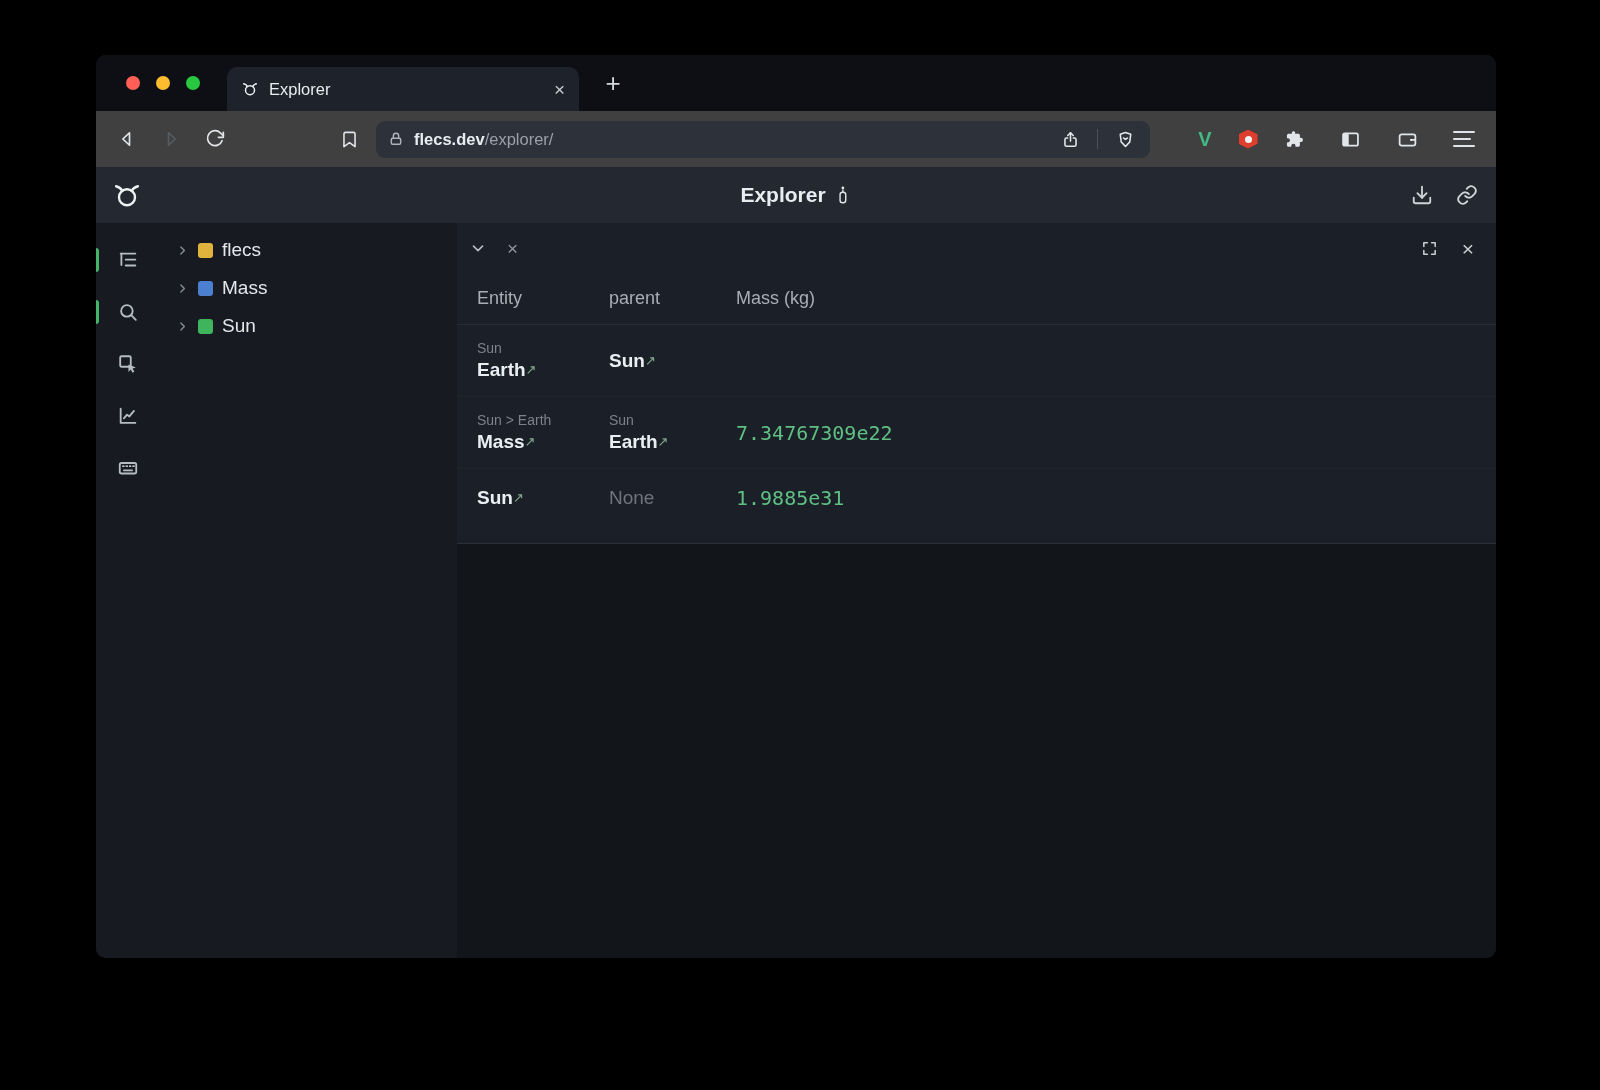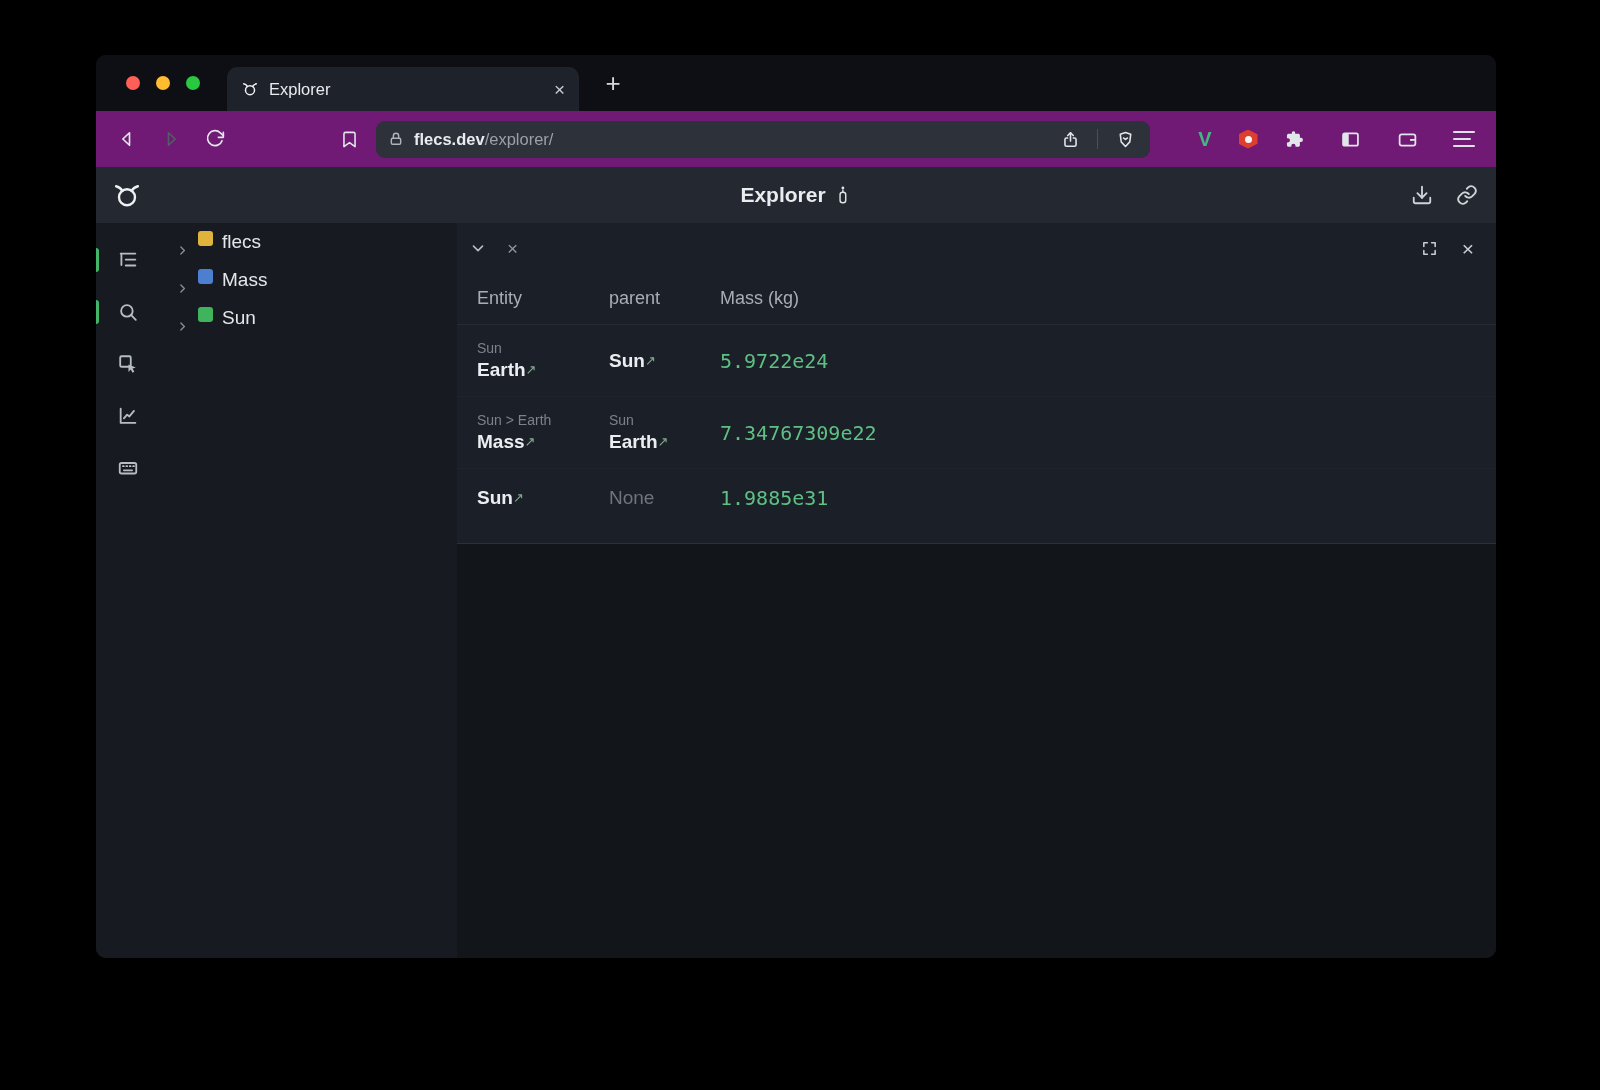--- a/index.html
+++ b/index.html
@@ -19,21 +19,21 @@
   .tab { align-self:flex-end; margin-left:27px; width:352px; height:44px;
          background:#1e222a; border-radius:10px 10px 0 0; display:flex; align-items:center;
          padding:0 14px; gap:10px; color:#e8ebee; }
   .tab-title { font-size:16.5px; flex:1; }
   .tab-close { color:#c6cbd1; font-size:19px; line-height:1; cursor:default; }
   .newtab { margin-left:16px; width:36px; height:36px; display:grid; place-items:center;
             color:#d3d7dc; font-size:26px; font-weight:300; }
   .favicon svg, .applogo svg { display:block; }
 
   
-  .toolbar { height:56px; background:#701a75; display:flex; align-items:center; padding:0 15px 0 14px; }
+  .toolbar { height:56px; background:#404040; display:flex; align-items:center; padding:0 15px 0 14px; }
   .tbtn { width:34px; height:34px; display:grid; place-items:center; color:#e2e5e9; flex:none; }
   .tbtn + .tbtn { margin-left:10px; }
   .tbtn.disabled { color:#565c64; }
   .home-gap { width:100px; flex:none; }
   .urlbar { flex:1; height:37px; background:#2c313a; border-radius:9px; display:flex;
             align-items:center; padding:0 12px; margin-left:10px; margin-right:40px; }
   .lock { color:#aeb4bb; margin-right:10px; display:grid; place-items:center; }
   .url-text { font-size:16.5px; white-space:nowrap; }
   .url-text .host { color:#e9ecef; font-weight:600; }
   .url-text .path { color:#9aa1a9; }
@@ -63,42 +63,42 @@
   
   .content { position:absolute; top:168px; left:0; right:0; bottom:0; display:flex; background:#12151a; }
 
   .rail { width:64px; background:#171a20; position:relative; display:flex; flex-direction:column;
           align-items:center; padding-top:15px; gap:8px; flex:none; }
   .rail-btn { width:44px; height:44px; display:grid; place-items:center; color:#b7bdc4; }
   .active-bar { position:absolute; left:0; width:3px; height:24px; border-radius:0 3px 3px 0; background:#43b468; }
   .active-bar.b1 { top:25px; } .active-bar.b2 { top:77px; }
 
   .treepanel { width:297px; background:#171a20; padding-top:8px; flex:none; }
-  .tree-item { height:38px; display:flex; padding-left:16px; gap:9px;
+  .tree-item { height:38px; display:flex; align-items:center; padding-left:16px; gap:9px;
                color:#e4e7ea; font-size:19px; }
   .tree-chevron { color:#878e96; display:grid; place-items:center; }
   .tree-square { width:15px; height:15px; border-radius:3px; flex:none; }
 
   .main { flex:1; display:flex; flex-direction:column; background:#12151a; }
   .querypanel { background:#1b1f27; border-bottom:1px solid #2b3039; padding-bottom:16px; }
   .qheader { height:50px; display:flex; align-items:center; padding:0 16px 0 12px; }
   .qchevron { color:#b4bac1; display:grid; place-items:center; margin-right:8px; }
   .qcode { font-family:"DejaVu Sans Mono", monospace; font-size:20px; letter-spacing:0; white-space:pre; }
   .qcode .ident { color:#e2e6ea; font-weight:700; }
   .qcode .code  { color:#57ba7e; }
   .qclear { color:#8d949c; font-size:19px; margin-left:12px; line-height:1; }
   .qactions { margin-left:auto; display:flex; align-items:center; gap:15px; color:#c9ced4; }
   .qbtn { width:24px; height:24px; display:grid; place-items:center; }
   .qclose { font-size:21px; line-height:1; color:#c9ced4; }
 
   .thead { display:flex; align-items:center; height:52px; padding-left:20px;
            border-bottom:1px solid #272c34; color:#a7aeb5; font-size:18px;justify-content:flex-end; }
   .col-entity { width:132px; flex:none; }
   .col-parent { width:111px; flex:none; }
-  .col-mass { flex:1; }
+  .col-mass { flex:1;margin-left:16px; }
 
   .trow { display:flex; align-items:center; padding-left:20px; border-bottom:1px solid #1f242b; }
   .trow:last-child { border-bottom:none; }
   .trow.tall { height:72px; } .trow.short { height:58px; }
   .cell-stack { display:flex; flex-direction:column; justify-content:center; gap:3px; }
   .epath { font-size:14px; color:#7b828b; }
   .ename { font-size:19px; font-weight:600; color:#ebeef1; display:inline-flex; align-items:baseline; }
   .arrow { font-size:13px; color:#82a98f; font-weight:400; position:relative; top:-2px; }
   .none-val { font-size:19px; color:#6e757e; }
   .mass { font-family:"DejaVu Sans Mono", monospace; font-size:20px; color:#5fc084; }
@@ -356,21 +356,20 @@
                   <span>Earth</span>
                   <span class="arrow">↗</span>
                 </span>
             </div>
             <div class="col-parent">
               <span class="ename">
                   <span>Sun</span>
                   <span class="arrow">↗</span>
                 </span>
             </div>
-            <div class="col-mass"><span class="mass">5.9722e24</span></div>
           </div>
 
           <div class="trow tall">
             <div class="col-entity cell-stack">
               <span class="epath">Sun &gt; Earth</span>
               <span class="ename">
                   <span>Mass</span>
                   <span class="arrow">↗</span>
                 </span>
             </div>

